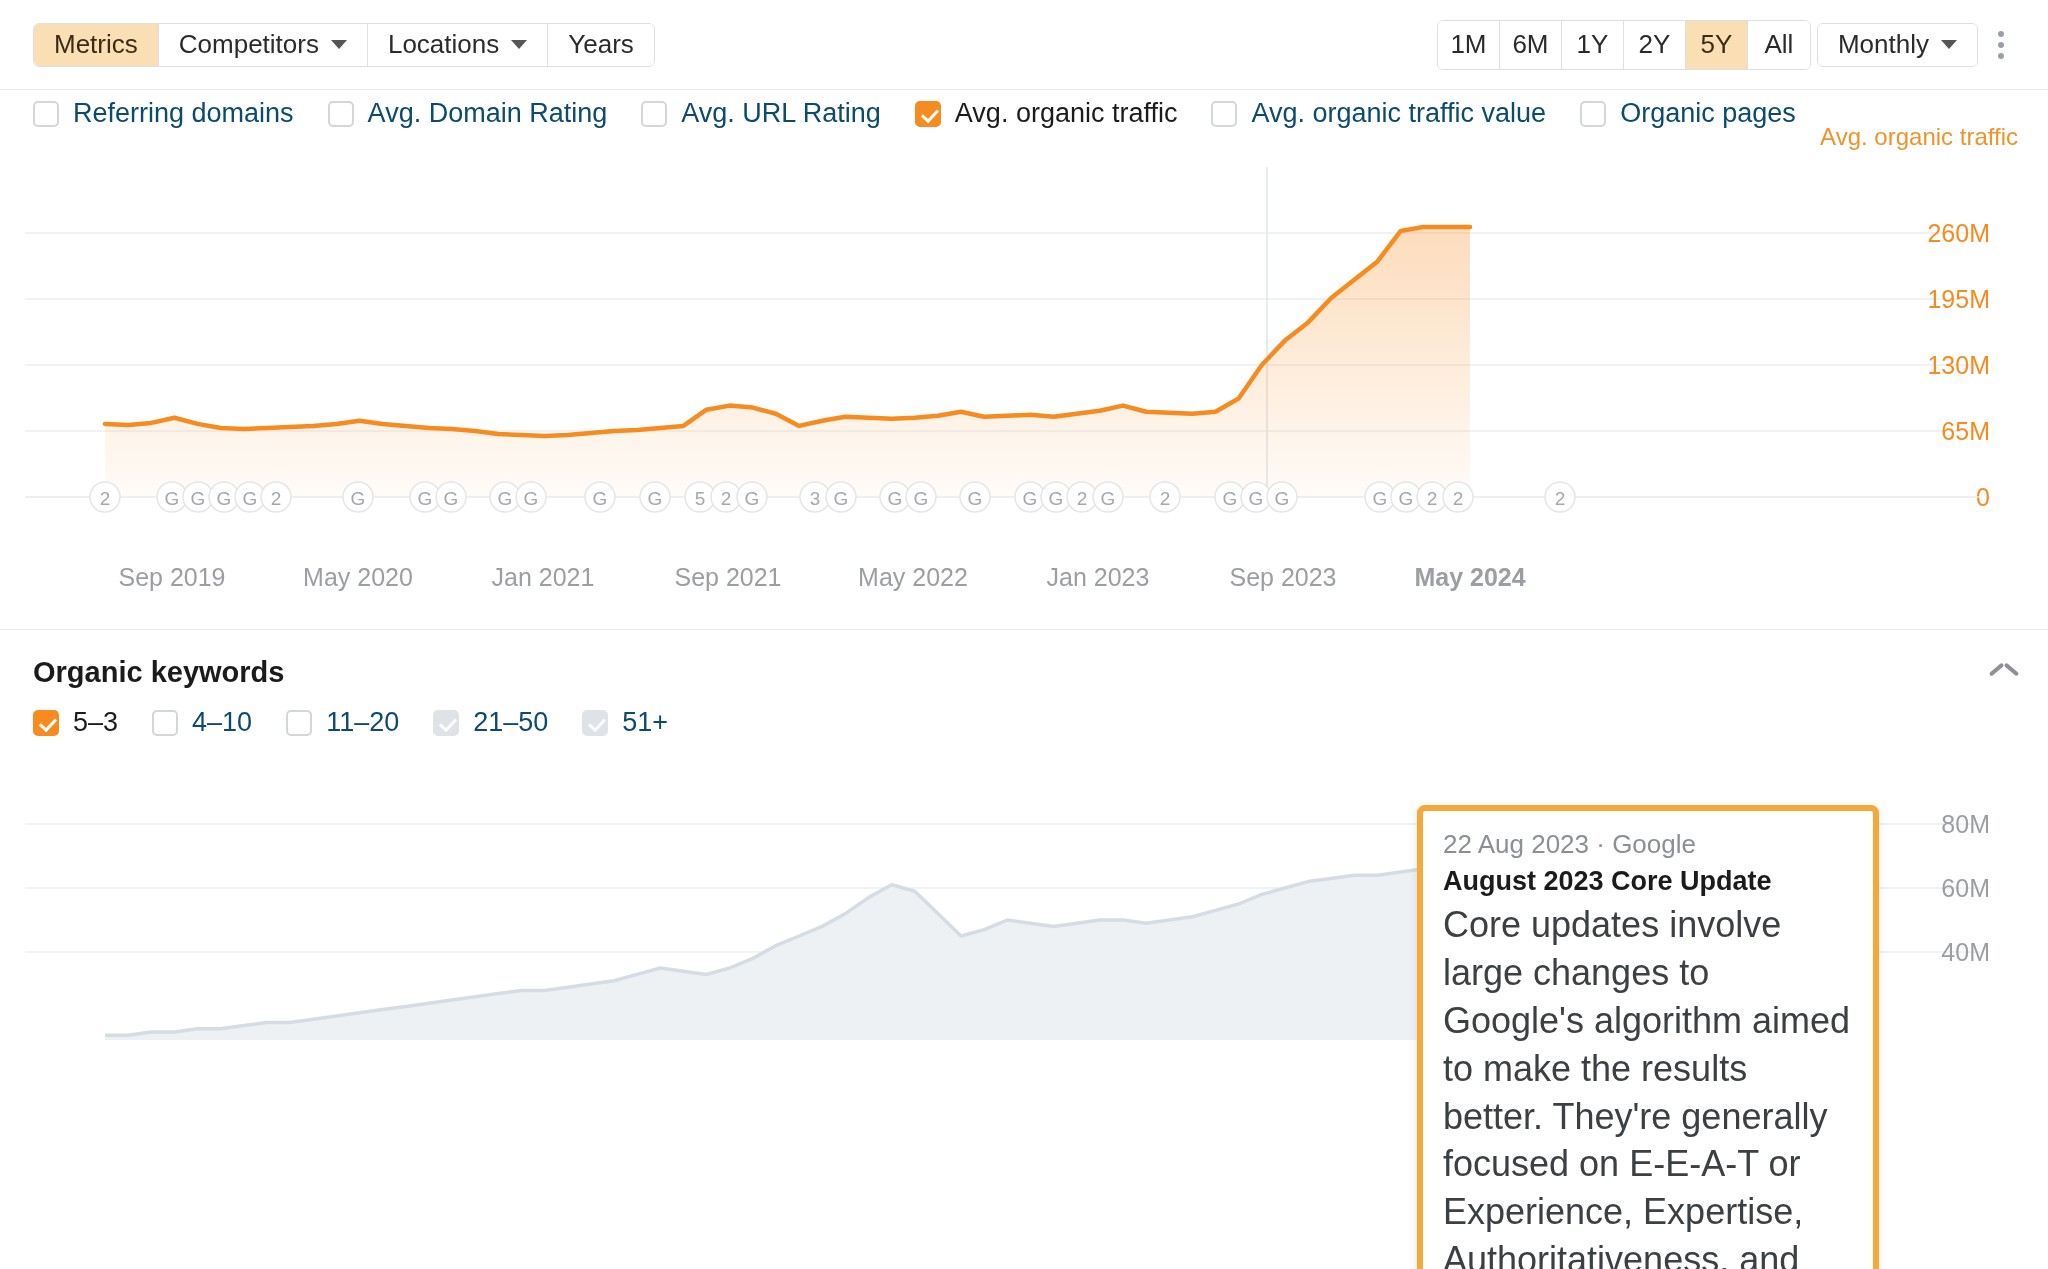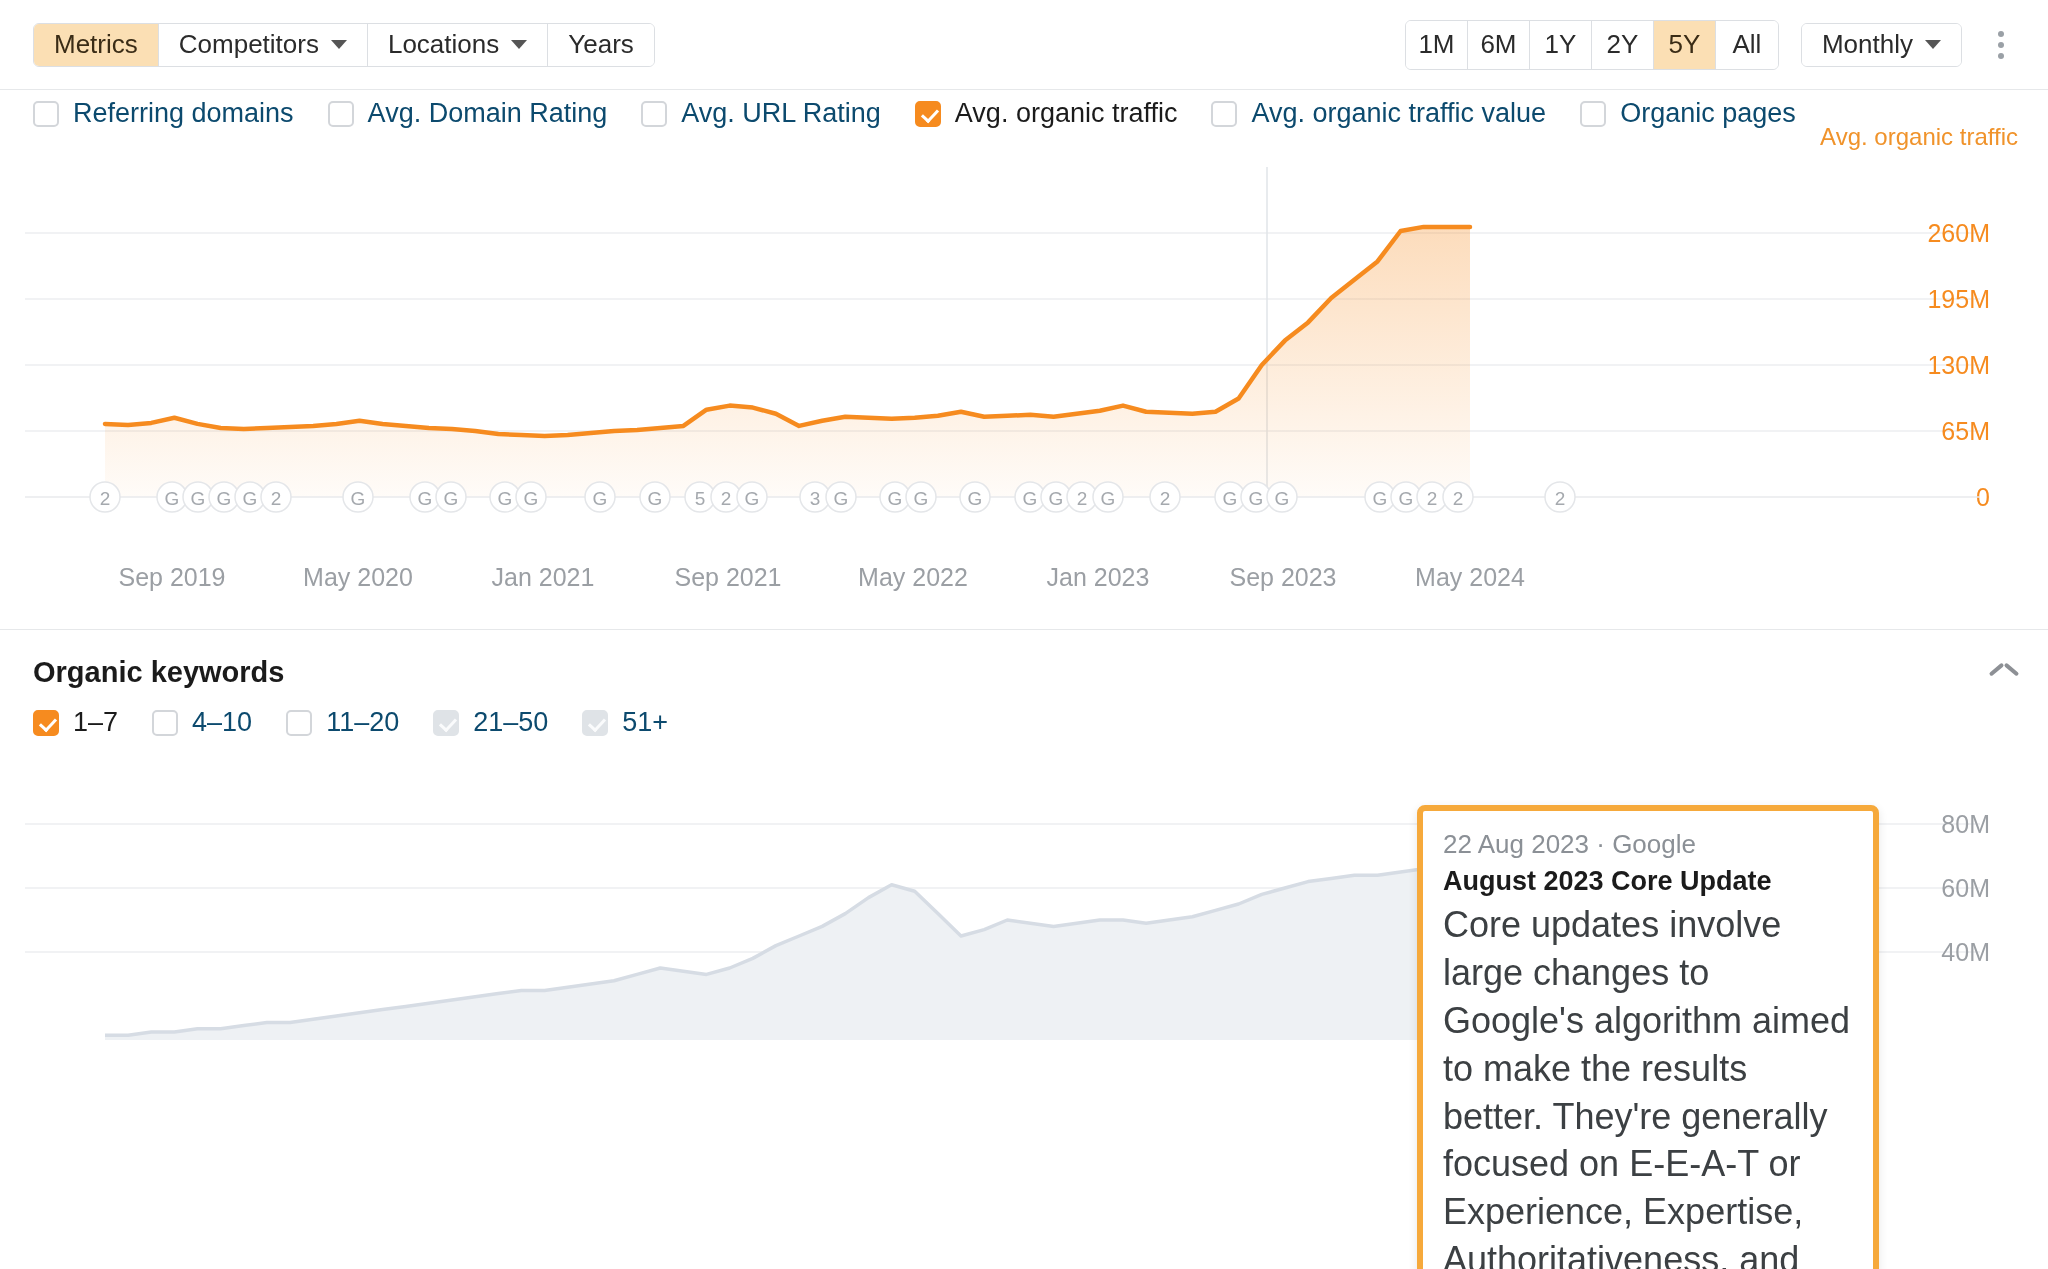--- a/index.html
+++ b/index.html
@@ -51,21 +51,21 @@
     border-right: 8px solid transparent;
     border-top: 9px solid #555;
     display:inline-block;
     margin-left: 2px;
   }
 
   .toolbar-right {
     margin-left: auto;
     display: flex;
     align-items: center;
-    gap: 22px;
+    gap: 6px;
   }
   .range-group { display:inline-flex; border:1px solid #dcdfe3; border-radius:6px; overflow:hidden; height:50px; }
   .range-btn {
     min-width: 62px;
     display:flex; align-items:center; justify-content:center;
     font-size: 26px; color:#2b2b2b; background:#fff;
     border:none; border-right:1px solid #dcdfe3; cursor:pointer;
     font-family: inherit;
   }
   .range-btn:last-child { border-right:none; }
@@ -401,36 +401,36 @@
     </svg>
 
     <div class="xaxis-labels" id="c1-xlabels">
         <div class="xlabel" style="left: 172px;">Sep 2019</div>
         <div class="xlabel" style="left: 358px;">May 2020</div>
         <div class="xlabel" style="left: 543px;">Jan 2021</div>
         <div class="xlabel" style="left: 728px;">Sep 2021</div>
         <div class="xlabel" style="left: 913px;">May 2022</div>
         <div class="xlabel" style="left: 1098px;">Jan 2023</div>
         <div class="xlabel" style="left: 1283px;">Sep 2023</div>
-        <div class="xlabel" style="left: 1470px;">May 2024</div>
+        <div class="xlabel" style="left: 1470px; font-weight: bold;">May 2024</div>
       </div>
   </div>
 
   <div class="divider"></div>
 
   <div class="section-head">
     <div class="section-title">Organic keywords</div>
     <div class="chev-up"></div>
   </div>
 
   <div class="cb-rows">
     <div class="cb-row">
       <label class="cb-item">
         <span class="cb-box checked"></span>
-        <span class="cb-label on">1–7</span>
+        <span class="cb-label on">5–3</span>
       </label>
       <label class="cb-item">
         <span class="cb-box"></span>
         <span class="cb-label">4–10</span>
       </label>
       <label class="cb-item">
         <span class="cb-box"></span>
         <span class="cb-label">11–20</span>
       </label>
       <label class="cb-item">

